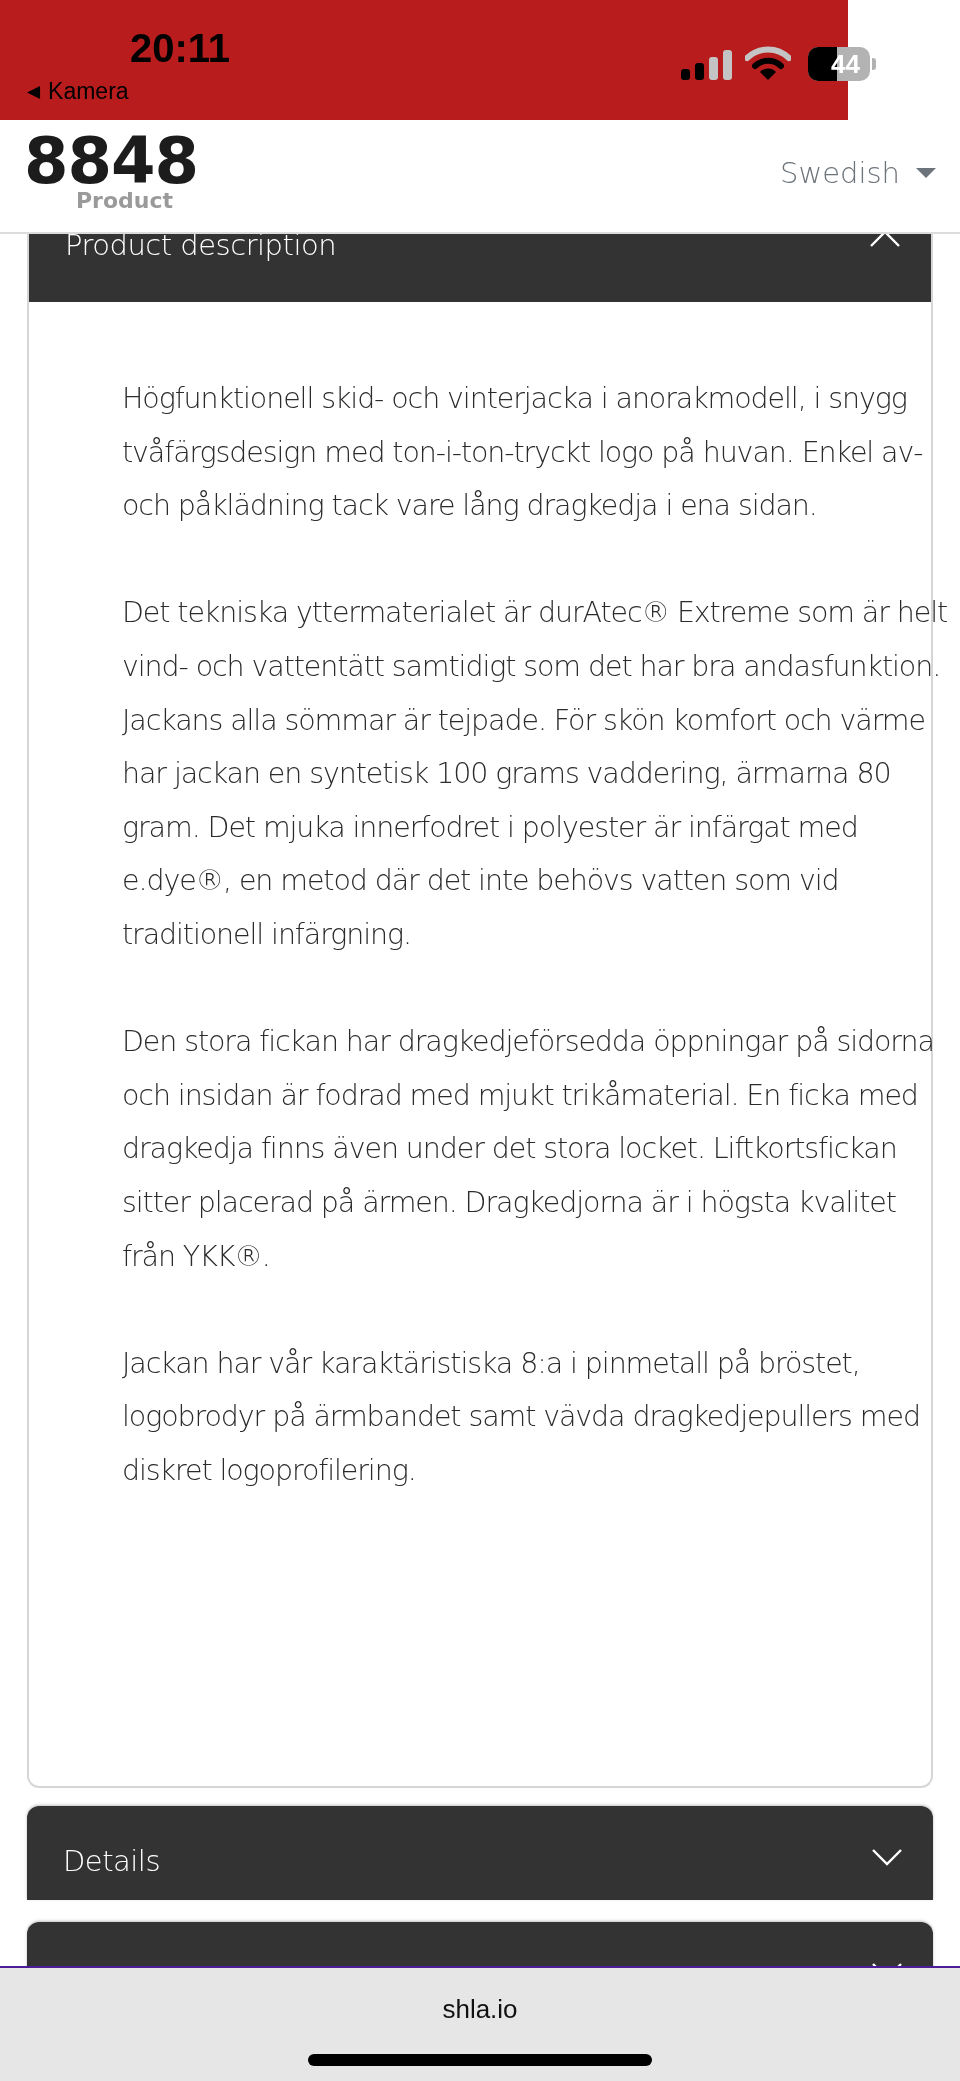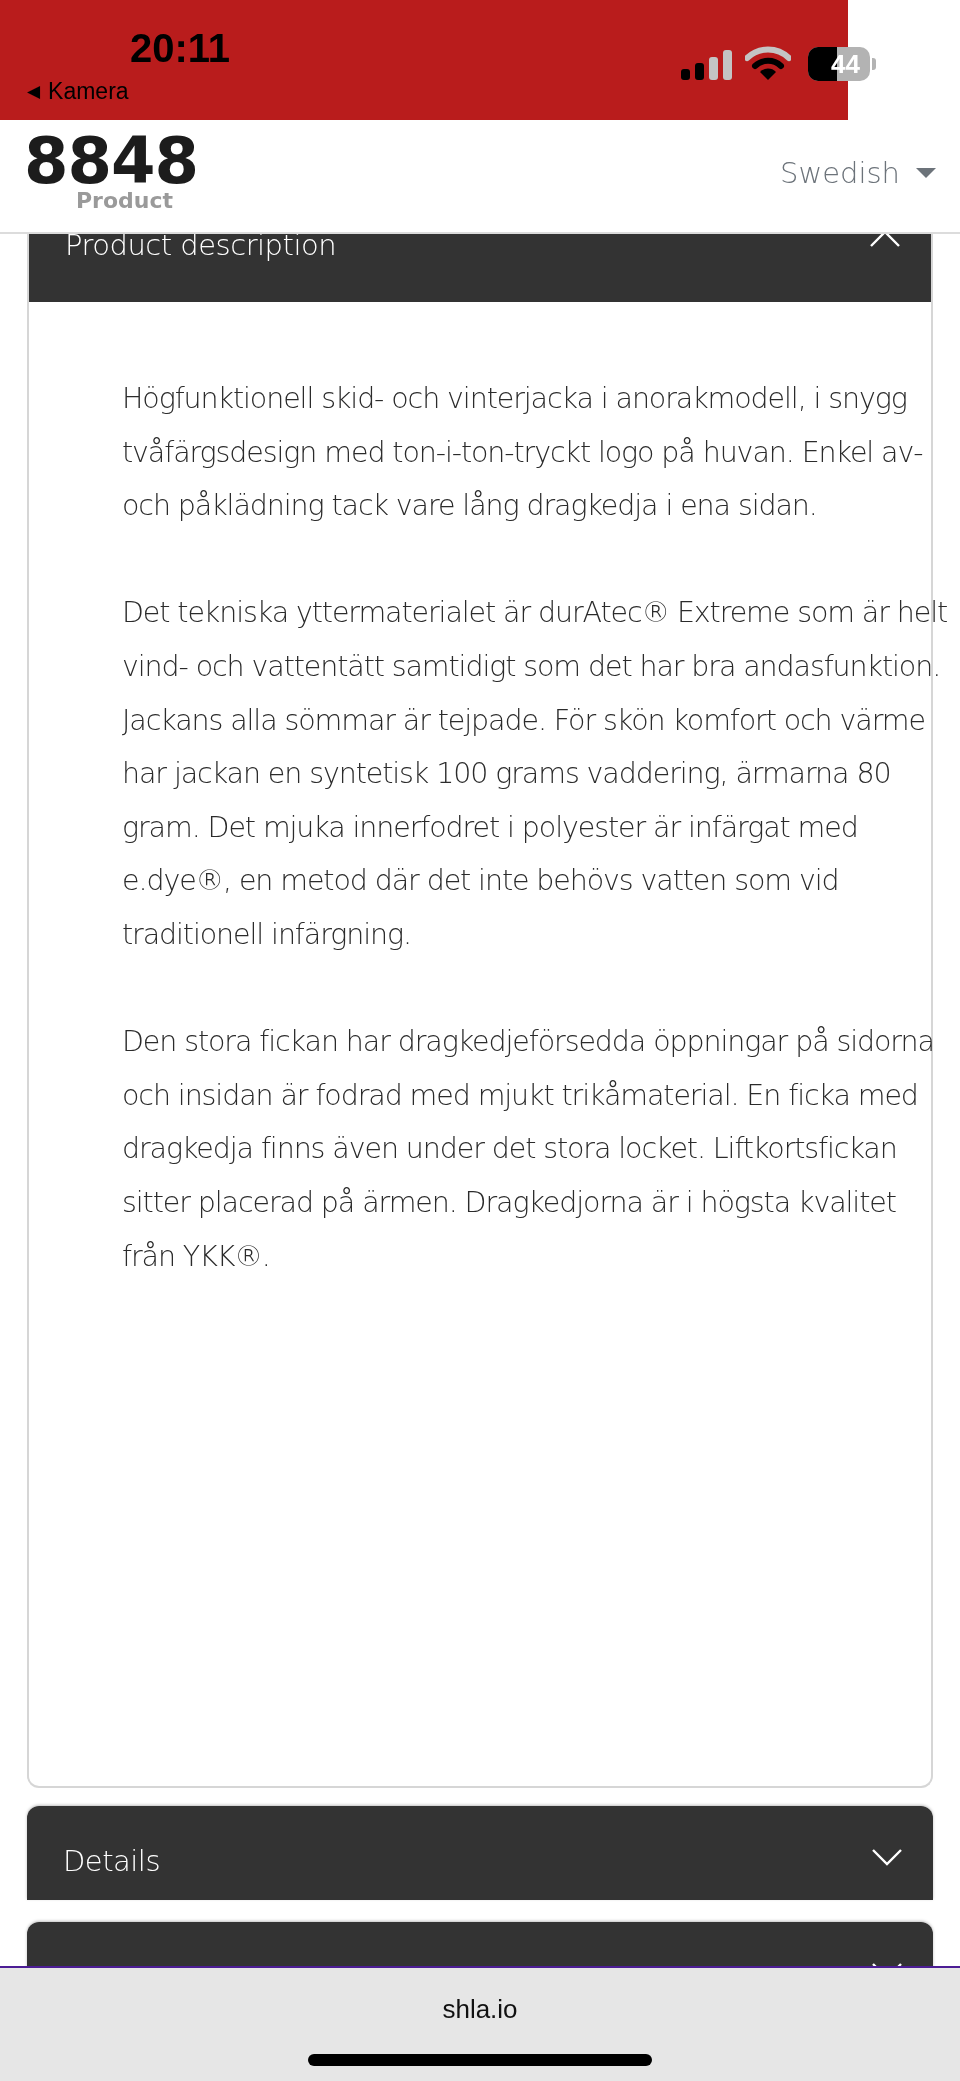--- a/index.html
+++ b/index.html
@@ -93,20 +93,21 @@
     <span class="chev">
       <svg viewBox="0 0 32 20">
           <polyline points="2,18 16,4 30,18" fill="none" stroke="#fff" stroke-width="2.4"></polyline>
         </svg>
     </span>
   </div>
   <div class="desc-body">
     <p>Högfunktionell skid- och vinterjacka i anorakmodell, i snygg tvåfärgsdesign med ton-i-ton-tryckt logo på huvan. Enkel av- och påklädning tack vare lång dragkedja i ena sidan.</p>
     <p>Det tekniska yttermaterialet är durAtec® Extreme som är helt vind- och vattentätt samtidigt som det har bra andasfunktion. Jackans alla sömmar är tejpade. För skön komfort och värme har jackan en syntetisk 100 grams vaddering, ärmarna 80 gram. Det mjuka innerfodret i polyester är infärgat med e.dye®, en metod där det inte behövs vatten som vid traditionell infärgning.</p>
     <p>Den stora fickan har dragkedjeförsedda öppningar på sidorna och insidan är fodrad med mjukt trikåmaterial. En ficka med dragkedja finns även under det stora locket. Liftkortsfickan sitter placerad på ärmen. Dragkedjorna är i högsta kvalitet från YKK®.</p>
+    <p>Jackan har vår karaktäristiska 8:a i pinmetall på bröstet, logobrodyr på ärmbandet samt vävda dragkedjepullers med diskret logoprofilering.</p>
   </div>
 </div>
 
 <div class="card details-card">
   <div class="acc-head">
     <span class="title">Details</span>
     <span class="chev">
       <svg viewBox="0 0 32 20">
           <polyline points="2,2 16,16 30,2" fill="none" stroke="#fff" stroke-width="2.4"></polyline>
         </svg>

